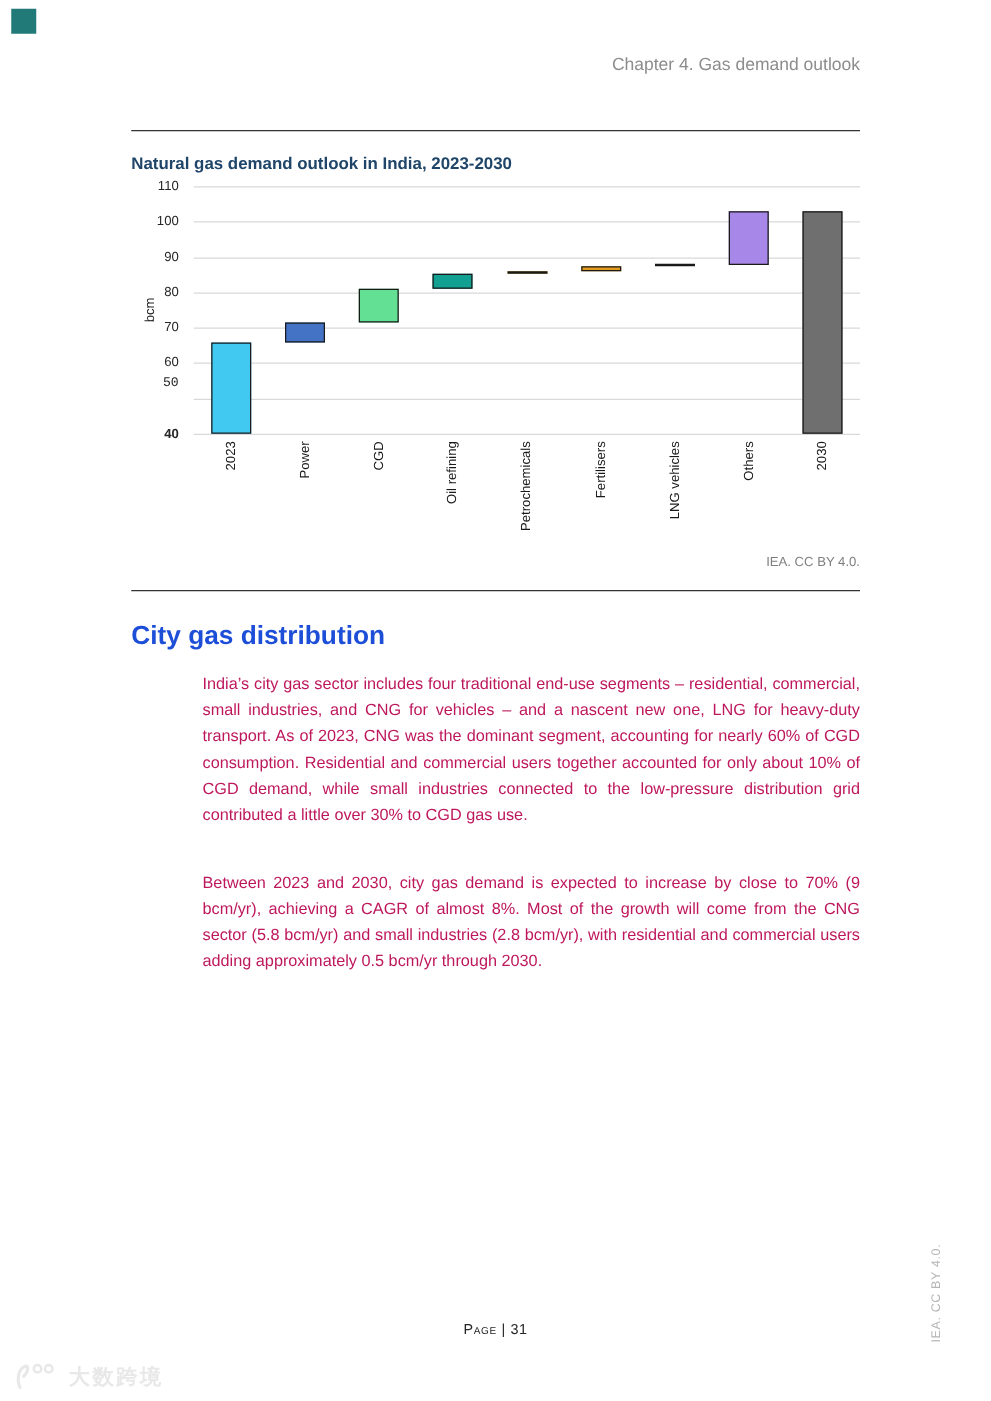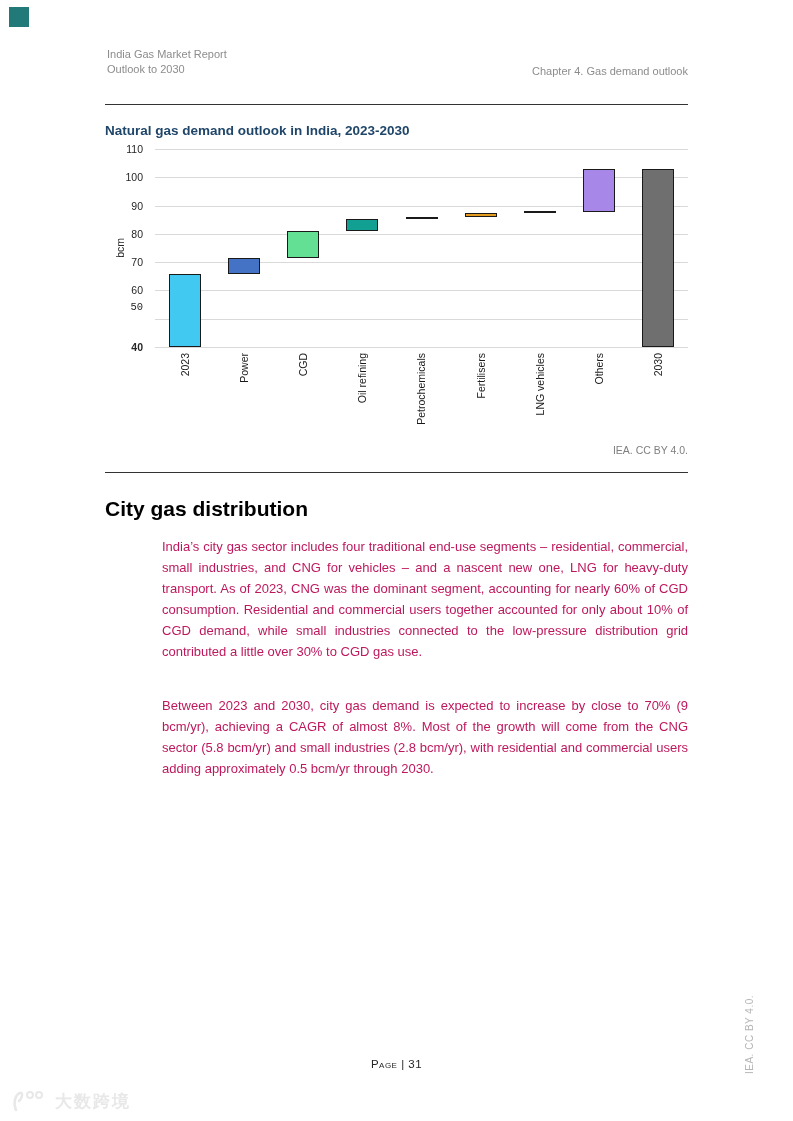--- a/index.html
+++ b/index.html
@@ -5,62 +5,58 @@
   * { margin:0; padding:0; box-sizing:border-box; }
   html,body { background:#ffffff; }
   .page {
     position:relative; width:793px; height:1121px; background:#ffffff;
     font-family:"Liberation Sans", sans-serif; overflow:hidden;
   }
   
   .corner-mark { position:absolute; left:9px; top:7px; width:20px; height:20px; background:#217a77; }
   
   .hdr-left { position:absolute; left:107px; top:47px; font-size:11px; line-height:15px; color:#8c8c8c; }
-  .hdr-right { position:absolute; right:105px; top:64px; font-size:11px; line-height:15px; color:#8c8c8c; text-align:left; }
+  .hdr-right { position:absolute; right:105px; top:44px; font-size:14px; line-height:15px; color:#8c8c8c; text-align:left; }
   
   .rule { position:absolute; left:105px; width:583px; border-top:1.5px solid #333333; }
   .rule-top { top:104px; }
   .rule-bottom { top:472px; }
   
   .chart-title { position:absolute; left:105px; top:111px; font-size:13.5px; font-weight:bold; color:#1f4569;margin-top:12px; }
   .plot { position:absolute; left:155px; top:149px; width:533px; height:198px; }
   .gridline { position:absolute; left:0; right:0; border-top:1px solid #d9d9d9; }
   .bar { position:absolute; width:32px; border:1px solid #1a1a1a; }
   .yaxis { position:absolute; left:105px; top:149px; width:44px; height:198px; }
   .ytick { position:absolute; right:6px; font-size:10.5px; line-height:12px; color:#262626; }
   .ylab-wrap { position:absolute; left:114px; top:149px; height:198px; display:flex; align-items:center; }
   .vtext { writing-mode:vertical-rl; transform:rotate(180deg); white-space:nowrap; }
   .ylab { font-size:10.5px; color:#262626; }
   .xlabels { position:absolute; left:155px; top:353px; width:533px; height:90px; display:flex; }
   .xslot { flex:1; display:flex; justify-content:center; align-items:flex-start; }
   .xlabel { writing-mode:vertical-rl; transform:rotate(180deg); font-size:10.5px; line-height:12px; color:#1a1a1a; white-space:nowrap; }
   .chart-source { position:absolute; left:105px; top:444px; width:583px; text-align:right; font-size:10.5px; color:#7f7f7f; }
   
-  .section-heading { position:absolute; left:105px; top:497px; font-size:21px; font-weight:bold; color:#000000; }
+  .section-heading { position:absolute; left:105px; top:497px; font-size:21px; font-weight:bold; color:#1d4ed8; }
   .body-para { position:absolute; left:162px; width:526px; font-size:13px; line-height:21px; color:#be185d; text-align:justify; }
   .para1 { top:536px; }
   .para2 { top:695px; }
   
   .page-number { position:absolute; left:105px; top:1058px; width:583px; text-align:center; font-size:11.5px; letter-spacing:0.5px; color:#262626; font-variant:small-caps; }
   .side-note { position:absolute; left:744px; top:995px; font-size:10px; letter-spacing:0.5px; color:#b5b5b5; }
   
   .watermark { position:absolute; left:8px; top:1089px; display:flex; align-items:center; gap:5px; color:#e8e8e8; }
   .wm-text { font-size:17px; font-weight:bold; letter-spacing:2px; }
 </style>
 </head>
 <body>
 
 <div class="page">
 
   <div class="corner-mark"></div>
 
-  <div class="hdr-left">
-    <div>India Gas Market Report</div>
-    <div>Outlook to 2030</div>
-  </div>
   <div class="hdr-right">Chapter 4. Gas demand outlook</div>
 
   <div class="rule rule-top"></div>
 
   <div class="chart-title">Natural gas demand outlook in India, 2023-2030</div>
 
   <div class="yaxis">
       <div class="ytick" style="top: -6px;">110</div>
       <div class="ytick" style="top: 22.2857px;">100</div>
       <div class="ytick" style="top: 50.5714px;">90</div>

